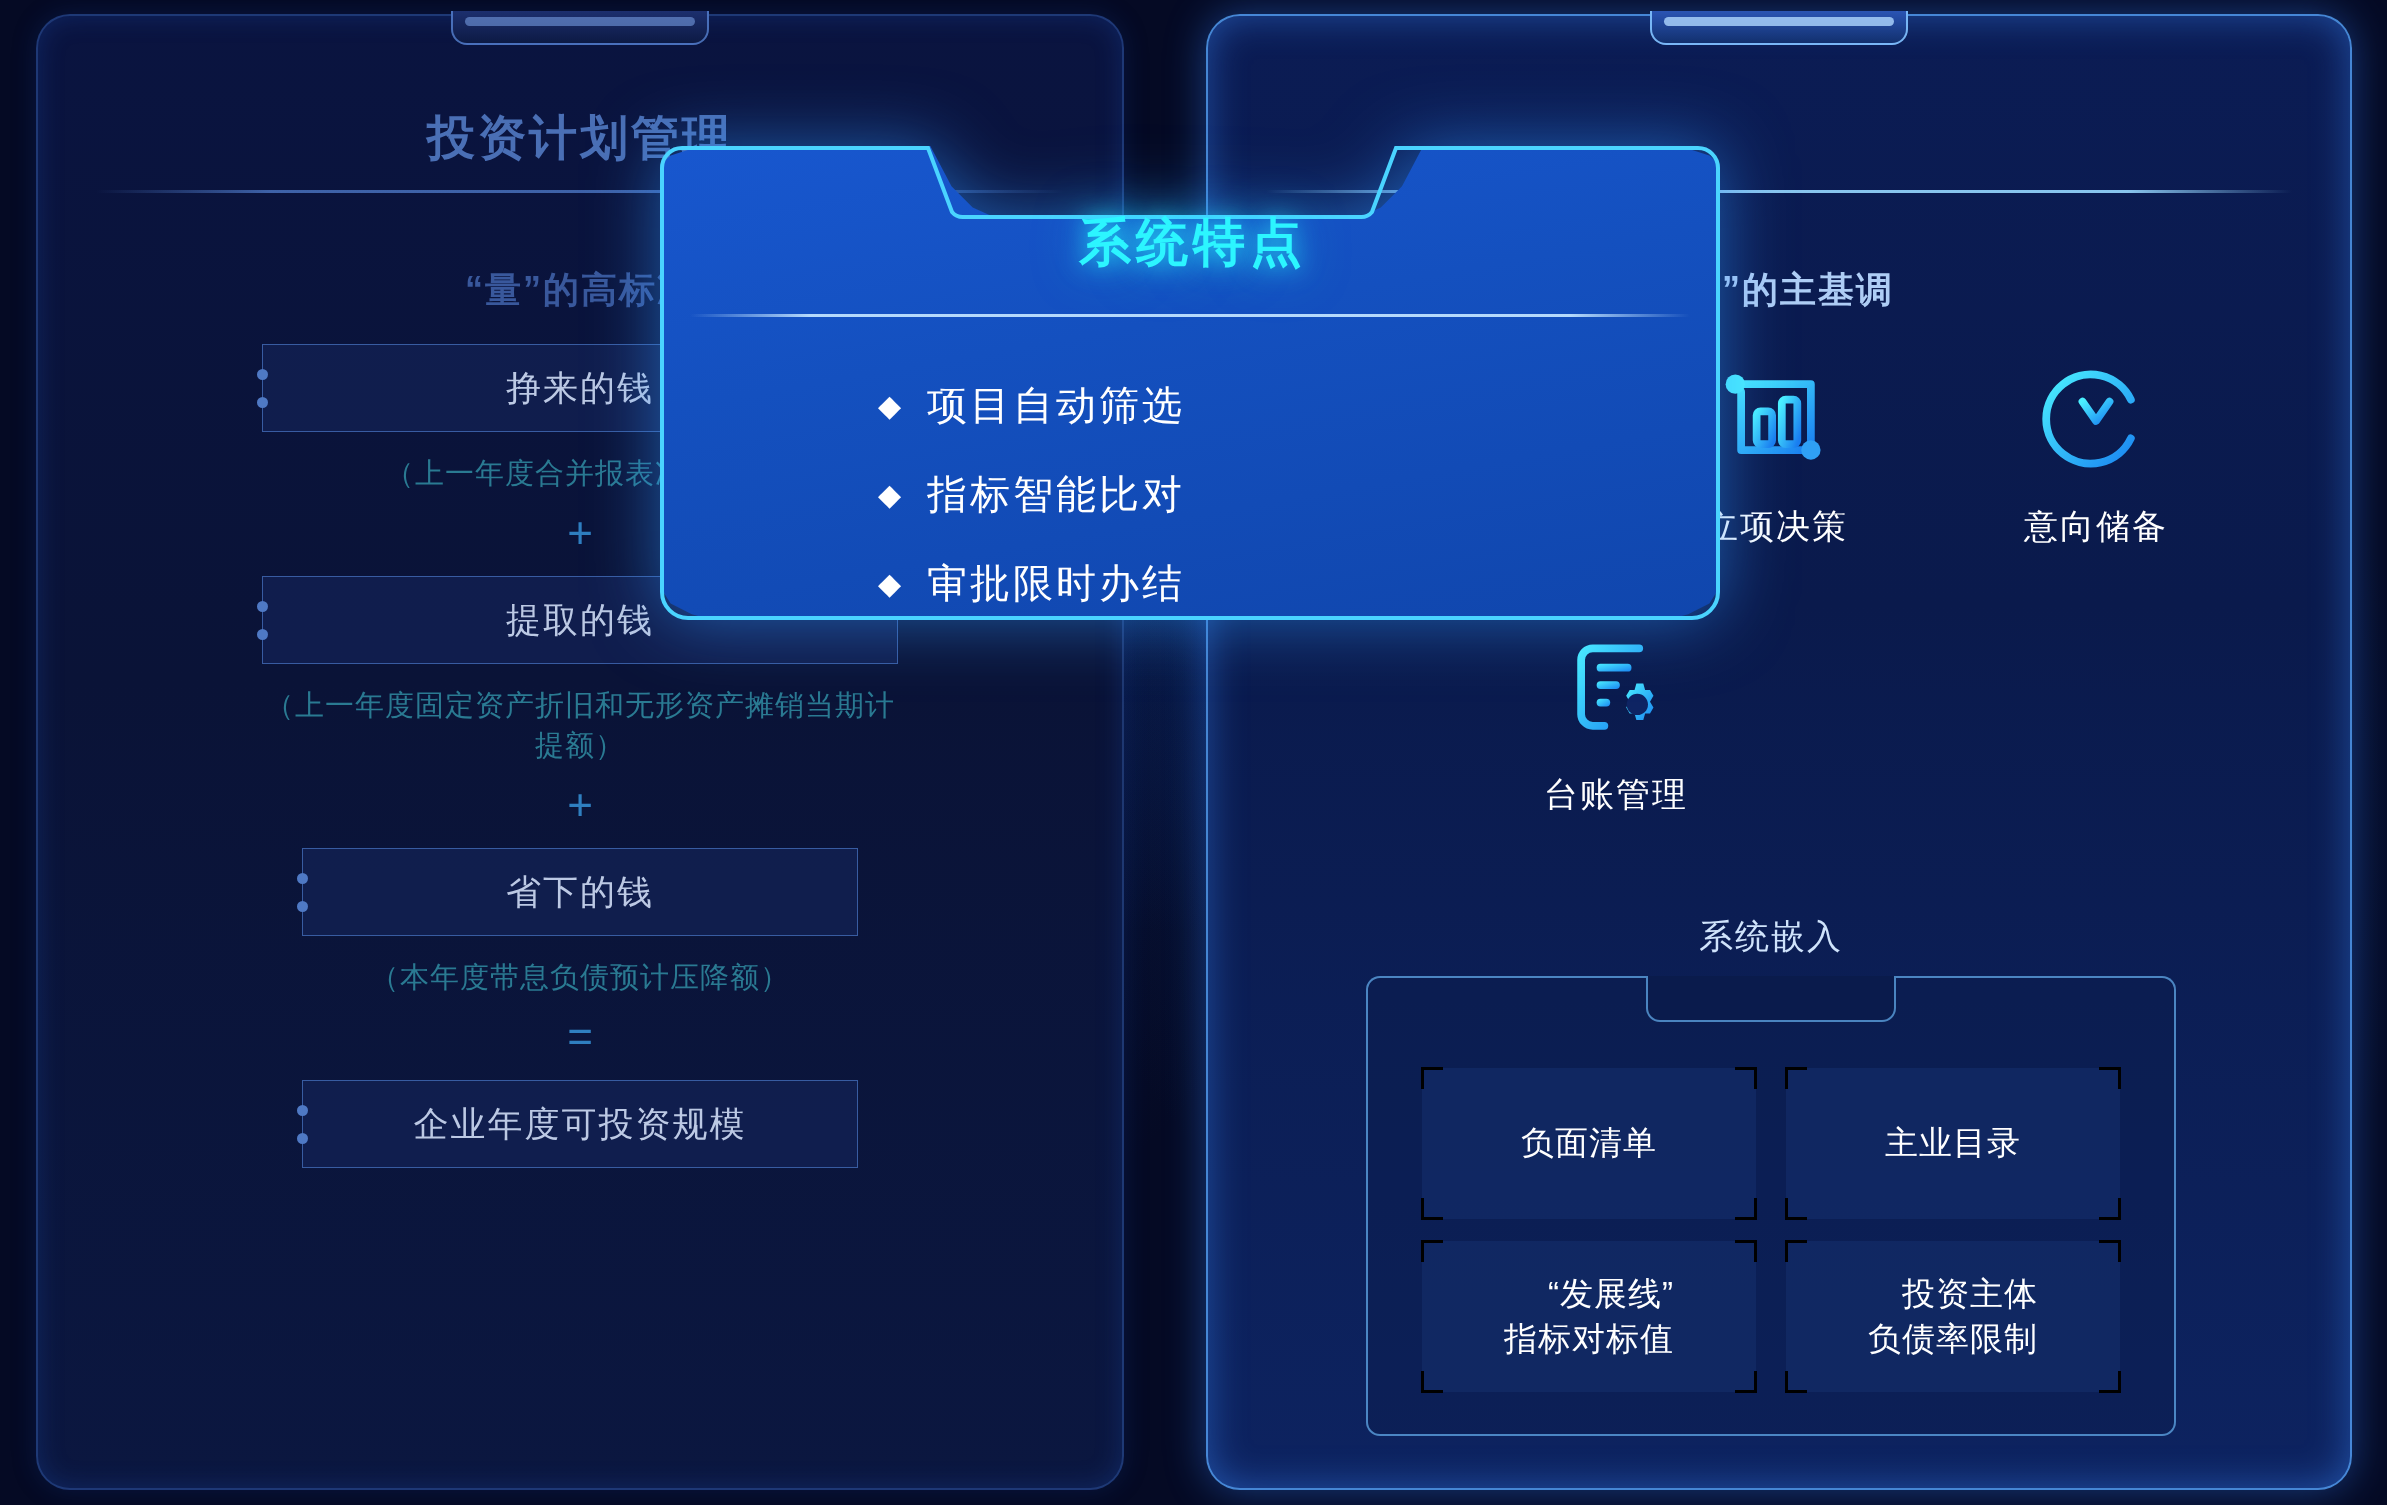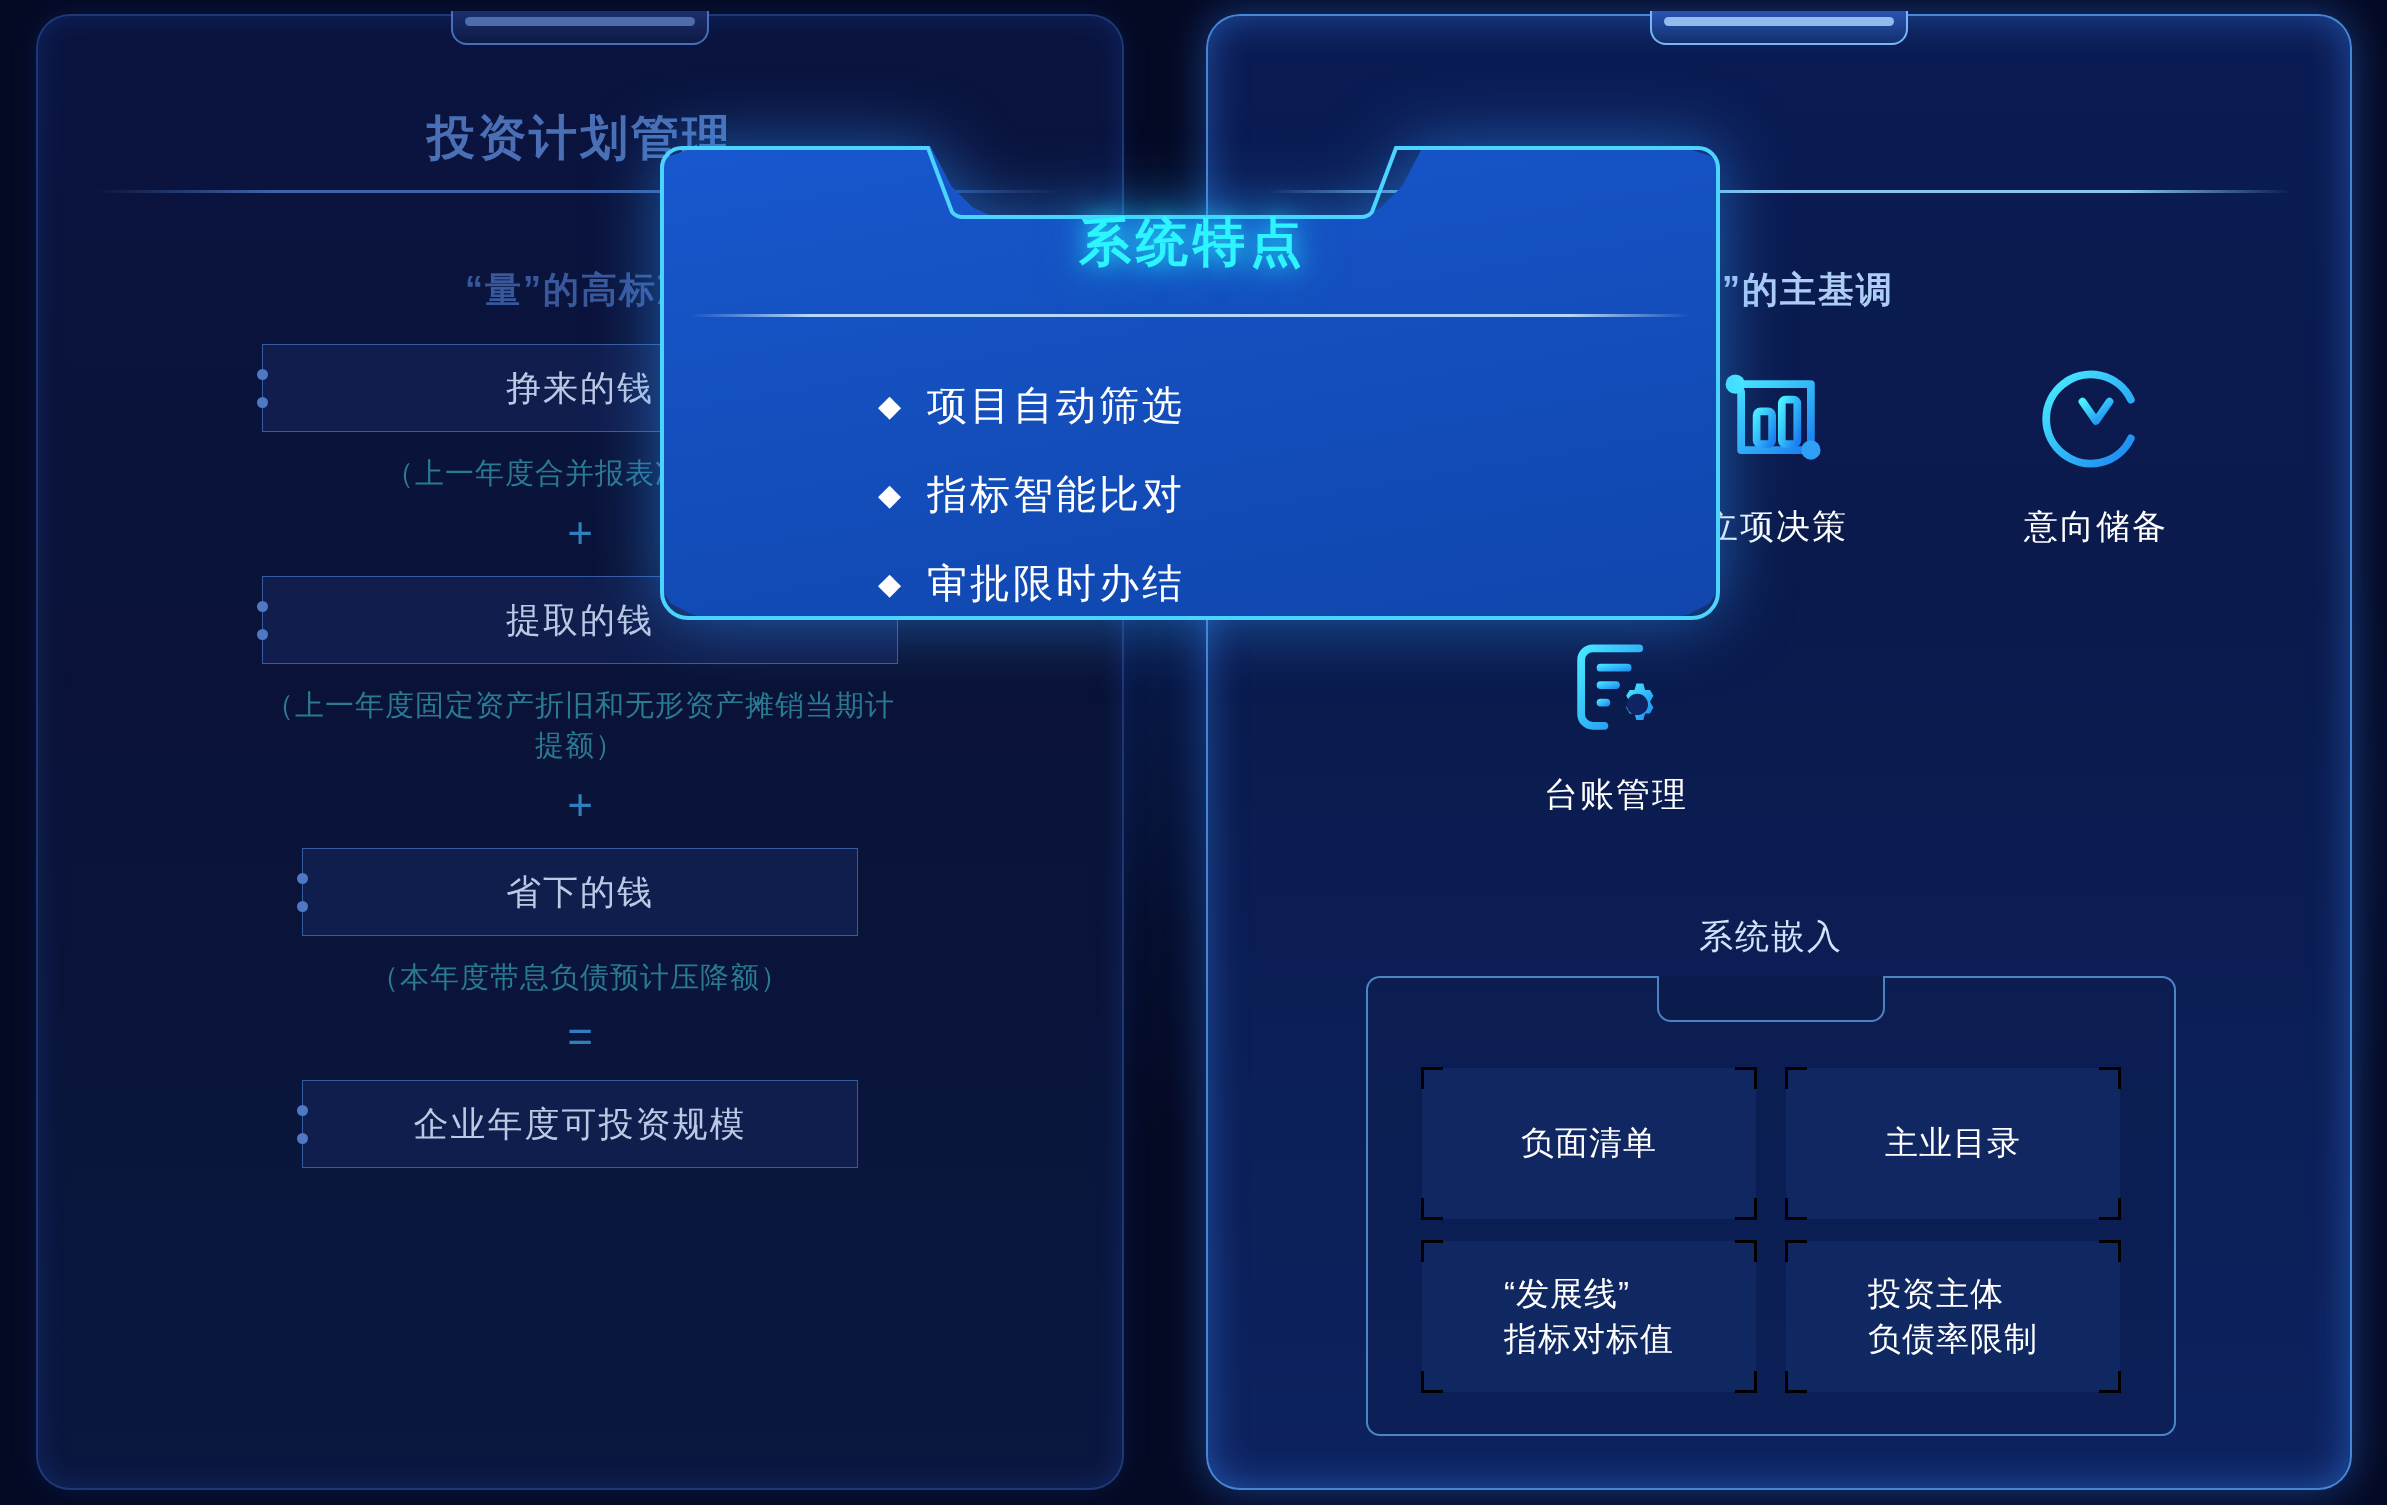--- a/index.html
+++ b/index.html
@@ -118,40 +118,40 @@
 
   
   .embed{
     position:absolute; left:160px; top:962px; width:810px; height:460px;
     border:2px solid rgba(110,190,255,.65);
     border-radius:14px;
     background:rgba(10,28,78,.45);
   }
   .embed-tab{
     position:absolute; top:-2px; left:50%; transform:translateX(-50%);
-    width:228px; height:46px;
+    width:250px; height:46px;
     border-left:2px solid rgba(110,190,255,.65);
     border-right:2px solid rgba(110,190,255,.65);
     border-bottom:2px solid rgba(110,190,255,.65);
     border-radius:0 0 14px 14px;
     background:#0a1b4c;
   }
   .embed-tab-label{
     position:absolute; top:-62px; left:50%; transform:translateX(-50%);
     font-size:34px; color:#cfe3fb; white-space:nowrap; letter-spacing:2px;
   }
   .embed-grid{
     position:absolute; left:54px; right:54px; top:90px; bottom:42px;
     display:grid; grid-template-columns:1fr 1fr; grid-template-rows:1fr 1fr;
     gap:22px 30px;
   }
   .embed-cell{
     position:relative;
     background:rgba(22,48,110,.55);
-    display:flex; align-items:center; justify-content:center; text-align:left;
+    display:flex; align-items:center; justify-content:center; text-align:right;
   }
   .embed-cell .cell-text{ font-size:33px; color:#fff; line-height:1.34; letter-spacing:1px; }
   .embed-cell .corner{ position:absolute; width:22px; height:22px; border-color:#6fd6ff; }
   .embed-cell .corner.tl{ top:-1px; left:-1px; border-top:3px solid; border-left:3px solid; }
   .embed-cell .corner.tr{ top:-1px; right:-1px; border-top:3px solid; border-right:3px solid; }
   .embed-cell .corner.bl{ bottom:-1px; left:-1px; border-bottom:3px solid; border-left:3px solid; }
   .embed-cell .corner.br{ bottom:-1px; right:-1px; border-bottom:3px solid; border-right:3px solid; }
 
   
   #modal{

